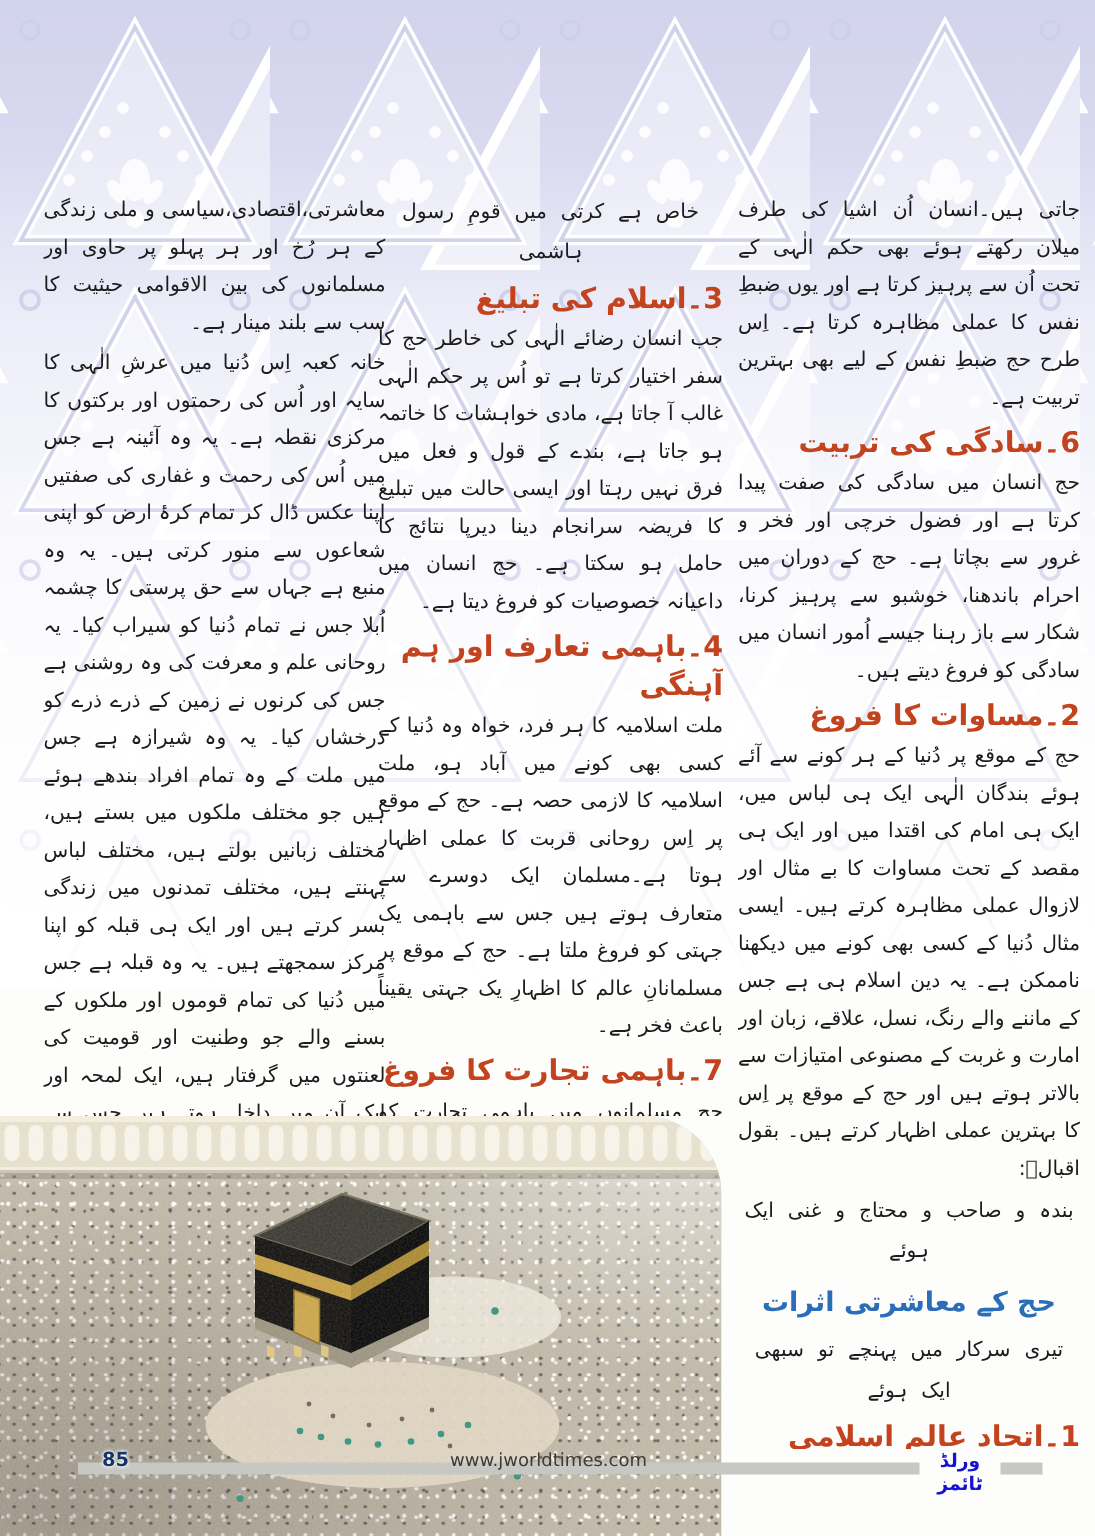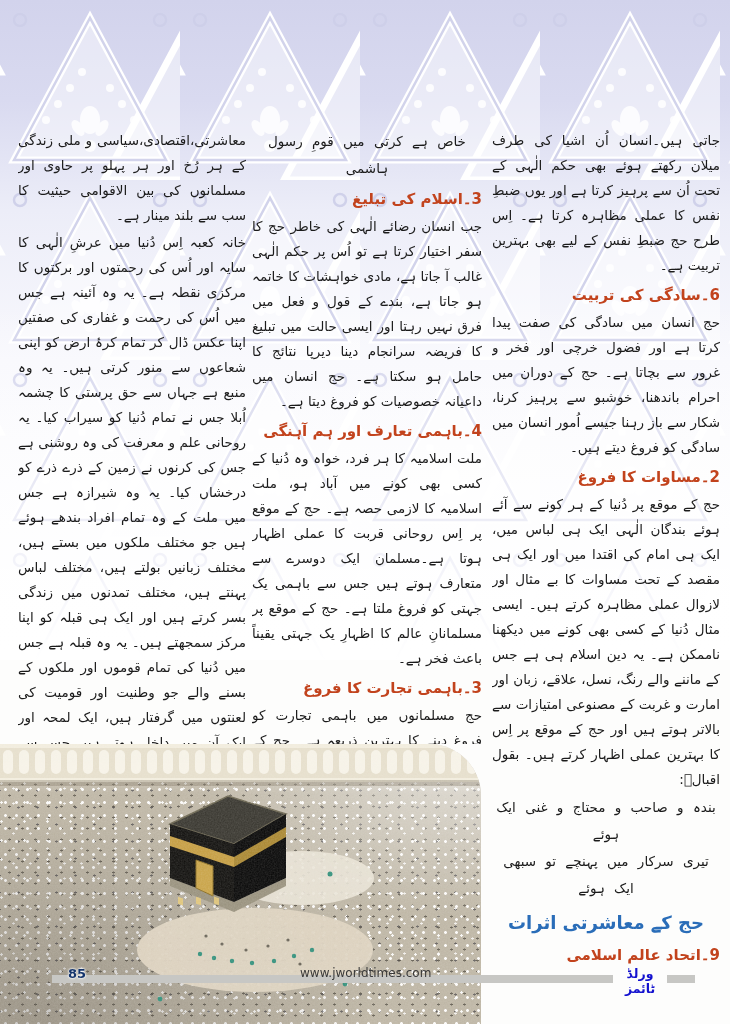--- a/index.html
+++ b/index.html
@@ -9,24 +9,24 @@
   
   .watermark{position:absolute;top:0;left:0;width:730px;height:660px;z-index:1;
              background:linear-gradient(#d2d3ec 0px,#d9daf0 100px,#ecedf8 210px,#f8f8fd 360px,#ffffff 650px);}
   .watermark svg{display:block;}
 
   
   .col{position:absolute;top:128px;z-index:3;direction:rtl;color:#1b1b1b;
        font-size:13.5px;line-height:25px;text-align:justify;overflow:hidden;}
   #col-right{left:492px;width:228px;height:838px;}
   #col-middle{left:252px;width:230px;height:616px;}
-  #col-left{left:18px;width:228px;height:616px;}
+  #col-left{left:29px;width:228px;height:616px;}
   .blk{margin:0 0 2px 0;}
   .blk.p{text-align:justify;}
-  .blk.h-red{color:#c2431d;font-weight:bold;font-size:15px;line-height:26px;
+  .blk.h-red{color:#c2431d;font-weight:bold;font-size:19px;line-height:26px;
              margin:4px 0 2px;text-align:right;}
   .blk.h-blue{color:#2a6db8;font-weight:bold;font-size:18px;line-height:30px;
               margin:6px 0 3px;text-align:center;}
   .blk.verse{text-align:center;line-height:27px;word-spacing:5px;margin:0;}
 
   
   .photo{position:absolute;left:0;top:744px;width:481px;height:280px;z-index:2;
          border-radius:0 52px 0 0;overflow:hidden;background-color:#bdb5a4;
          background-image:
            radial-gradient(rgba(255,255,255,.95) 1.1px,transparent 1.5px),
@@ -97,31 +97,31 @@
     </svg>
   </div>
 
   <div class="col" id="col-right">
       <div class="blk p">جاتی ہیں۔انسان اُن اشیا کی طرف میلان رکھتے ہوئے بھی حکم الٰہی کے تحت اُن سے پرہیز کرتا ہے اور یوں ضبطِ نفس کا عملی مظاہرہ کرتا ہے۔ اِس طرح حج ضبطِ نفس کے لیے بھی بہترین تربیت ہے۔</div>
       <div class="blk h-red">6۔سادگی کی تربیت</div>
       <div class="blk p">حج انسان میں سادگی کی صفت پیدا کرتا ہے اور فضول خرچی اور فخر و غرور سے بچاتا ہے۔ حج کے دوران میں احرام باندھنا، خوشبو سے پرہیز کرنا، شکار سے باز رہنا جیسے اُمور انسان میں سادگی کو فروغ دیتے ہیں۔</div>
       <div class="blk h-red">2۔مساوات کا فروغ</div>
       <div class="blk p">حج کے موقع پر دُنیا کے ہر کونے سے آئے ہوئے بندگان الٰہی ایک ہی لباس میں، ایک ہی امام کی اقتدا میں اور ایک ہی مقصد کے تحت مساوات کا بے مثال اور لازوال عملی مظاہرہ کرتے ہیں۔ ایسی مثال دُنیا کے کسی بھی کونے میں دیکھنا ناممکن ہے۔ یہ دین اسلام ہی ہے جس کے ماننے والے رنگ، نسل، علاقے، زبان اور امارت و غربت کے مصنوعی امتیازات سے بالاتر ہوتے ہیں اور حج کے موقع پر اِس کا بہترین عملی اظہار کرتے ہیں۔ بقول اقبالؒ:</div>
       <div class="blk verse">بندہ و صاحب و محتاج و غنی ایک ہوئے</div>
+      <div class="blk h-blue">حج کے معاشرتی اثرات</div>
       <div class="blk verse">تیری سرکار میں پہنچے تو سبھی ایک ہوئے</div>
-      <div class="blk h-blue">حج کے معاشرتی اثرات</div>
-      <div class="blk h-red">9۔اتحاد عالم اسلامی</div>
+      <div class="blk h-red">1۔اتحاد عالم اسلامی</div>
     </div>
   <div class="col" id="col-middle">
       <div class="blk verse">خاص ہے کرتی میں قومِ رسول ہاشمی</div>
       <div class="blk h-red">3۔اسلام کی تبلیغ</div>
       <div class="blk p">جب انسان رضائے الٰہی کی خاطر حج کا سفر اختیار کرتا ہے تو اُس پر حکم الٰہی غالب آ جاتا ہے، مادی خواہشات کا خاتمہ ہو جاتا ہے، بندے کے قول و فعل میں فرق نہیں رہتا اور ایسی حالت میں تبلیغ کا فریضہ سرانجام دینا دیرپا نتائج کا حامل ہو سکتا ہے۔ حج انسان میں داعیانہ خصوصیات کو فروغ دیتا ہے۔</div>
       <div class="blk h-red">4۔باہمی تعارف اور ہم آہنگی</div>
       <div class="blk p">ملت اسلامیہ کا ہر فرد، خواہ وہ دُنیا کے کسی بھی کونے میں آباد ہو، ملت اسلامیہ کا لازمی حصہ ہے۔ حج کے موقع پر اِس روحانی قربت کا عملی اظہار ہوتا ہے۔مسلمان ایک دوسرے سے متعارف ہوتے ہیں جس سے باہمی یک جہتی کو فروغ ملتا ہے۔ حج کے موقع پر مسلمانانِ عالم کا اظہارِ یک جہتی یقیناً باعث فخر ہے۔</div>
-      <div class="blk h-red">3۔باہمی تجارت کا فروغ</div>
+      <div class="blk h-red">7۔باہمی تجارت کا فروغ</div>
       <div class="blk p">حج مسلمانوں میں باہمی تجارت کو فروغ دینے کا بہترین ذریعہ ہے۔ حج کے موقع پر تجارت کی اجازت سے جہاں حج کی حقیقت واضح ہوگئی ہے اور گداگری کا خاتمہ ہو گیا ہے، وہاں تجارت کو فروغ بھی حاصل ہوا ہے۔ اب مکہ مکرمہ بین الاقوامی تجارت کا مرکز بن چکا ہے۔</div>
     </div>
   <div class="col" id="col-left">
       <div class="blk p">معاشرتی،اقتصادی،سیاسی و ملی زندگی کے ہر رُخ اور ہر پہلو پر حاوی اور مسلمانوں کی بین الاقوامی حیثیت کا سب سے بلند مینار ہے۔</div>
       <div class="blk p">خانہ کعبہ اِس دُنیا میں عرشِ الٰہی کا سایہ اور اُس کی رحمتوں اور برکتوں کا مرکزی نقطہ ہے۔ یہ وہ آئینہ ہے جس میں اُس کی رحمت و غفاری کی صفتیں اپنا عکس ڈال کر تمام کرۂ ارض کو اپنی شعاعوں سے منور کرتی ہیں۔ یہ وہ منبع ہے جہاں سے حق پرستی کا چشمہ اُبلا جس نے تمام دُنیا کو سیراب کیا۔ یہ روحانی علم و معرفت کی وہ روشنی ہے جس کی کرنوں نے زمین کے ذرے ذرے کو درخشاں کیا۔ یہ وہ شیرازہ ہے جس میں ملت کے وہ تمام افراد بندھے ہوئے ہیں جو مختلف ملکوں میں بستے ہیں، مختلف زبانیں بولتے ہیں، مختلف لباس پہنتے ہیں، مختلف تمدنوں میں زندگی بسر کرتے ہیں اور ایک ہی قبلہ کو اپنا مرکز سمجھتے ہیں۔ یہ وہ قبلہ ہے جس میں دُنیا کی تمام قوموں اور ملکوں کے بسنے والے جو وطنیت اور قومیت کی لعنتوں میں گرفتار ہیں، ایک لمحہ اور ایک آن میں داخل ہوتے ہیں جس سے انسانوں کی بنائی ہوئی تمام زنجیریں اور بیڑیاں کٹ جاتی ہیں۔ ایامِ حج میں تمام قومیں ایک ملک میں، ایک لباس احرام میں، ایک وضع میں، ایک قوم بلکہ ایک خاندان کی برادری بن کر کھڑی ہوتی ہیں۔ یہ وحدت کا وہ رنگ ہے جو اِن تمام مادی امتیازات کو مٹا دیتا ہے اس لیے یہ حرمِ ربانی نہ صرف اس معنی میں امن کا گھر ہے کہ یہاں ہر قسم کی خون ریزی اور ظلم و ستم ناروا ہے بلکہ اِس لحاظ سے بھی امن کا گھر ہے کہ تمام دُنیا کی قوموں کی برادری قائم کر کے ان تمام ظاہری امتیازات کو جو دُنیا کی بدامنی کا سبب ہیں، مٹا دیتا ہے۔ضرورت اِس امر کی ہے کہ مسلمان حج کی شانِ جامعیت سے اپنے اندر اجتماعیت کو پیدا کریں۔</div>
     </div>
 
   <div class="photo" aria-label="kaaba-surrounded-by-pilgrims-aerial-photo">
     <div class="shade"></div>
     <svg width="481" height="280" viewBox="0 0 481 280" xmlns="http://www.w3.org/2000/svg">

